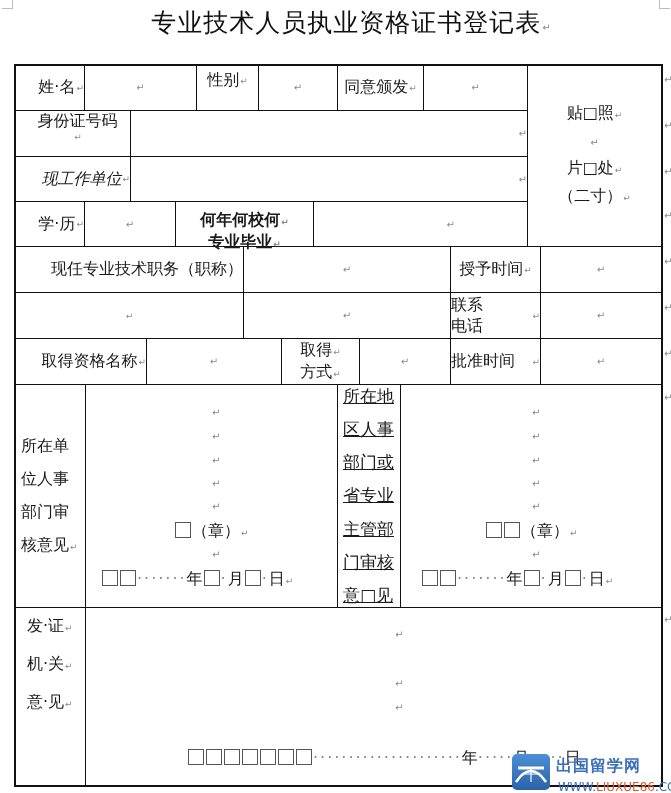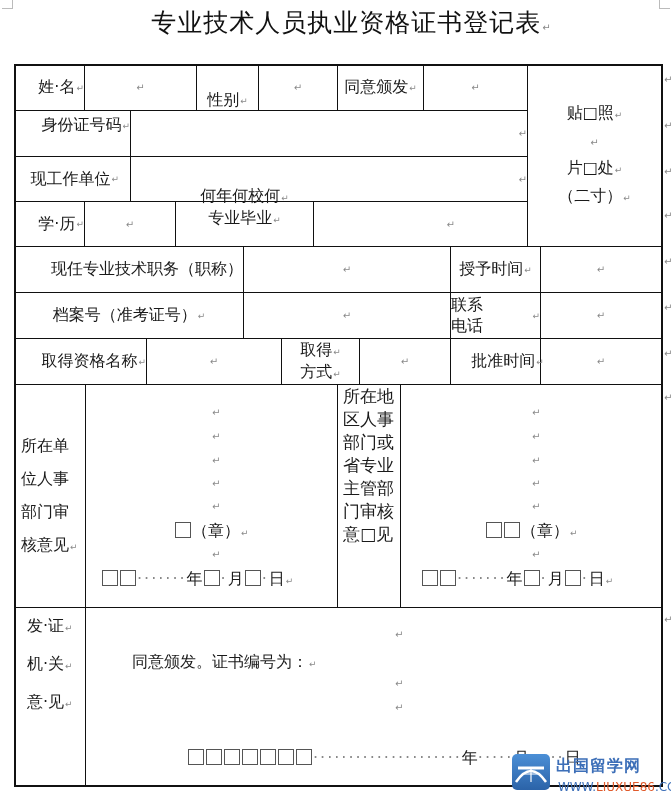--- a/index.html
+++ b/index.html
@@ -85,21 +85,21 @@
   <div class="vl" style="left:400px;top:384px;height:223px;"></div>
 
   <div class="cell left" style="left:15px;top:65px;width:69px;height:45px;">
     <span>姓·名</span>
       <span class="pm">↵</span>
   </div>
   <div class="cell" style="left:85px;top:65px;width:111px;height:45px;">
     <span></span>
       <span class="pm-only">↵</span>
   </div>
-  <div class="cell" style="left:197px;top:78px;width:61px;height:45px;">
+  <div class="cell" style="left:197px;top:58px;width:61px;height:45px;">
     <span>性别</span>
       <span class="pm">↵</span>
   </div>
   <div class="cell" style="left:259px;top:65px;width:78px;height:45px;">
     <span></span>
       <span class="pm-only">↵</span>
   </div>
   <div class="cell" style="left:338px;top:65px;width:85px;height:45px;">
     <span>同意颁发</span>
       <span class="pm">↵</span>
@@ -109,47 +109,47 @@
       <span class="pm-only">↵</span>
   </div>
 
   <div class="cell two-line" style="left:528px;top:65px;width:133px;height:181px;line-height:25px;font-size:16px;">
     <div><span>贴□照</span><span class="pm">↵</span></div>
     <div><span class="pm-only">↵</span></div>
     <div><span>片□处</span><span class="pm">↵</span></div>
     <div><span>（二寸）</span><span class="pm">↵</span></div>
   </div>
 
-  <div class="cell left" style="left:15px;top:103px;width:115px;height:45px;">
+  <div class="cell left" style="left:15px;top:97px;width:115px;height:45px;flex-direction:column;">
     <span>身份证号码</span>
       <span class="pm">↵</span>
   </div>
   <div class="cell left" style="left:131px;top:111px;width:396px;height:45px;padding-left:2px;">
     <span></span>
       <span class="pm-only">↵</span>
   </div>
 
-  <div class="cell left" style="left:4px;top:157px;width:115px;height:44px;">
+  <div class="cell left" style="left:15px;top:157px;width:115px;height:44px;font-style:italic;">
     <span>现工作单位</span>
       <span class="pm">↵</span>
   </div>
   <div class="cell left" style="left:131px;top:157px;width:396px;height:44px;padding-left:2px;">
     <span></span>
       <span class="pm-only">↵</span>
   </div>
 
   <div class="cell left" style="left:15px;top:202px;width:69px;height:44px;">
     <span>学·历</span>
       <span class="pm">↵</span>
   </div>
   <div class="cell" style="left:85px;top:202px;width:90px;height:44px;">
     <span></span>
       <span class="pm-only">↵</span>
   </div>
-  <div class="cell two-line" style="left:176px;top:186px;width:137px;height:44px;font-size:16px;">
+  <div class="cell two-line" style="left:176px;top:210px;width:137px;height:44px;font-size:16px;font-weight:bold;">
     <div><span>何年何校何</span><span class="pm">↵</span></div>
     <div><span>专业毕业</span><span class="pm">↵</span></div>
   </div>
   <div class="cell" style="left:314px;top:202px;width:213px;height:44px;justify-content:flex-end;padding-right:72px;">
     <span></span>
       <span class="pm-only">↵</span>
   </div>
 
   <div class="cell left" style="left:15px;top:247px;width:228px;height:45px;padding-left:2px;">
     <span>现任专业技术职务（职称）</span>
@@ -161,21 +161,20 @@
   <div class="cell" style="left:451px;top:247px;width:89px;height:45px;">
     <span>授予时间</span>
       <span class="pm">↵</span>
   </div>
   <div class="cell" style="left:541px;top:247px;width:120px;height:45px;">
     <span></span>
       <span class="pm-only">↵</span>
   </div>
 
   <div class="cell" style="left:15px;top:293px;width:228px;height:45px;">
-    <span>档案号（准考证号）</span>
       <span class="pm">↵</span>
   </div>
   <div class="cell" style="left:244px;top:293px;width:206px;height:45px;">
     <span></span>
       <span class="pm-only">↵</span>
   </div>
   <div class="cell" style="left:451px;top:293px;width:89px;height:45px;gap:45px;">
     <span>联系电话</span>
       <span class="pm">↵</span>
   </div>
@@ -193,21 +192,21 @@
       <span class="pm-only">↵</span>
   </div>
   <div class="cell two-line" style="left:282px;top:339px;width:77px;height:45px;font-size:16px;">
     <div><span>取得</span><span class="pm">↵</span></div>
     <div><span>方式</span><span class="pm">↵</span></div>
   </div>
   <div class="cell" style="left:360px;top:339px;width:90px;height:45px;">
     <span></span>
       <span class="pm-only">↵</span>
   </div>
-  <div class="cell" style="left:463px;top:339px;width:89px;height:45px;">
+  <div class="cell" style="left:451px;top:339px;width:89px;height:45px;justify-content:space-between;">
     <span>批准时间</span>
       <span class="pm">↵</span>
   </div>
   <div class="cell" style="left:541px;top:339px;width:120px;height:45px;">
     <span></span>
       <span class="pm-only">↵</span>
   </div>
 
   <div class="cell vert-text" style="left:15px;top:385px;width:70px;height:222px;justify-content:center;padding-left:6px;">
     <div>所在单</div>
@@ -223,21 +222,21 @@
     <span class="pm-only" style="position:absolute;left:126px;top:116px;">↵</span>
     <div class="abs" style="left:88px;top:136px;">
       <span class="box"></span><span>（章）</span><span class="pm">↵</span>
     </div>
     <span class="pm-only" style="position:absolute;left:126px;top:164px;">↵</span>
     <div class="abs" style="left:15px;top:184px;">
       <span class="box"></span><span class="box"></span><span class="dots">·······</span><span>年</span><span class="box"></span><span class="dots">·</span><span>月</span><span class="box"></span><span class="dots">·</span><span>日</span><span class="pm">↵</span>
     </div>
   </div>
 
-  <div class="cell vert-dense" style="left:338px;top:385px;width:62px;height:222px;justify-content:flex-start;">
+  <div class="cell vert-dense" style="left:338px;top:385px;width:62px;height:222px;justify-content:space-between;text-decoration:underline;">
     <div>所在地</div>
     <div>区人事</div>
     <div>部门或</div>
     <div>省专业</div>
     <div>主管部</div>
     <div>门审核</div>
     <div>意□见</div>
   </div>
   <div style="position:absolute;left:401px;top:385px;width:260px;height:222px;">
     <span class="pm-only" style="position:absolute;left:131px;top:22px;">↵</span>
@@ -254,23 +253,20 @@
     </div>
   </div>
 
   <div class="cell vert-text" style="left:15px;top:608px;width:70px;height:177px;justify-content:flex-start;padding-left:12px;line-height:36px;">
     <div><span>发·证</span><span class="pm">↵</span></div>
     <div><span>机·关</span><span class="pm">↵</span></div>
     <div><span>意·见</span><span class="pm">↵</span></div>
   </div>
   <div style="position:absolute;left:86px;top:608px;width:575px;height:177px;">
     <span class="pm-only" style="position:absolute;left:309px;top:21px;">↵</span>
-    <div class="abs" style="left:46px;top:44px;">
-      <span>同意颁发。证书编号为：</span><span class="pm">↵</span>
-    </div>
     <span class="pm-only" style="position:absolute;left:309px;top:70px;">↵</span>
     <span class="pm-only" style="position:absolute;left:309px;top:94px;">↵</span>
     <div class="abs" style="left:101px;top:140px;">
       <span class="box"></span><span class="box"></span><span class="box"></span><span class="box"></span><span class="box"></span><span class="box"></span><span class="box"></span><span class="dots">·····················</span><span>年</span><span class="dots">·····</span><span>月</span><span class="dots">·····</span><span>日</span>
     </div>
   </div>
 </div>
 
 <span class="edge-pm" style="top:74px;">↵</span>
 <span class="edge-pm" style="top:120px;">↵</span>

